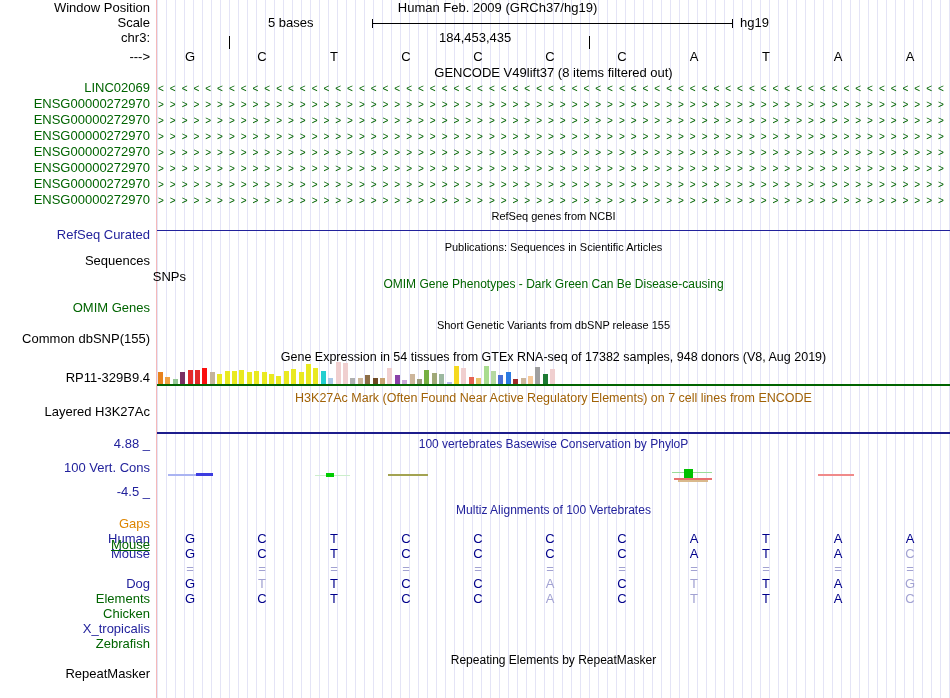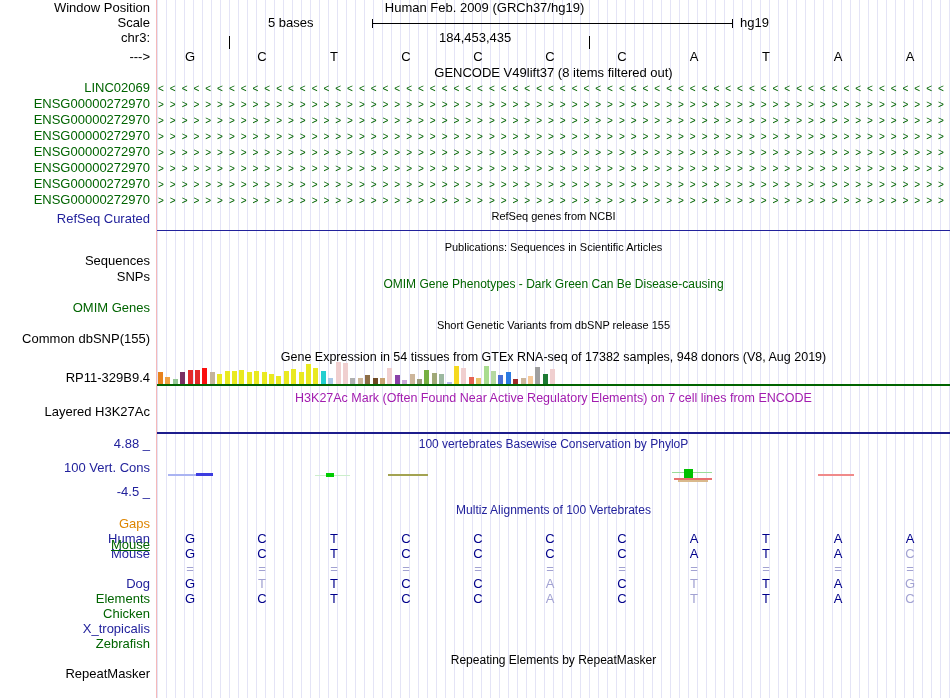--- a/index.html
+++ b/index.html
@@ -11,21 +11,21 @@
   .lbl{position:absolute;left:0;width:150px;text-align:right;font-size:13px;line-height:14px;white-space:nowrap;}
   .ctr{position:absolute;left:157px;width:793px;text-align:center;line-height:14px;white-space:nowrap;}
   .base{position:absolute;transform:translateX(-50%);font-size:13px;color:#000;line-height:14px;}
   .arrowrow{position:absolute;left:158px;width:792px;height:13px;overflow:hidden;white-space:nowrap;
             color:#006400;font-size:10px;letter-spacing:1.6px;line-height:13px;}
   .hline{position:absolute;}
   .tick{position:absolute;width:1px;background:#000;}
   .gtexbar{position:absolute;}
   .consmark{position:absolute;}
   .alignletter{position:absolute;transform:translateX(-50%);font-size:13px;line-height:14px;}
-  .hdrflex{position:absolute;left:144px;width:681px;display:flex;justify-content:center;gap:18px;
+  .hdrflex{position:absolute;left:157px;width:681px;display:flex;justify-content:center;gap:18px;
            font-size:13px;line-height:14px;}
   .scaletext{position:absolute;font-size:13px;line-height:14px;}
 </style>
 </head>
 <body>
 
 <div id="canvas">
   <div class="grid"></div>
   <div class="pinkline"></div>
 
@@ -47,23 +47,23 @@
       <div class="lbl" style="top: 31px; color: rgb(0, 0, 0);">chr3:</div>
       <div class="lbl" style="top: 50px; color: rgb(0, 0, 0);">---&gt;</div>
       <div class="lbl" style="top: 81px; color: rgb(0, 100, 0);">LINC02069</div>
       <div class="lbl" style="top: 97px; color: rgb(0, 100, 0);">ENSG00000272970</div>
       <div class="lbl" style="top: 113px; color: rgb(0, 100, 0);">ENSG00000272970</div>
       <div class="lbl" style="top: 129px; color: rgb(0, 100, 0);">ENSG00000272970</div>
       <div class="lbl" style="top: 145px; color: rgb(0, 100, 0);">ENSG00000272970</div>
       <div class="lbl" style="top: 161px; color: rgb(0, 100, 0);">ENSG00000272970</div>
       <div class="lbl" style="top: 177px; color: rgb(0, 100, 0);">ENSG00000272970</div>
       <div class="lbl" style="top: 193px; color: rgb(0, 100, 0);">ENSG00000272970</div>
-      <div class="lbl" style="top: 212px; color: rgb(34, 34, 156);">RefSeq Curated</div>
+      <div class="lbl" style="top: 228px; color: rgb(34, 34, 156);">RefSeq Curated</div>
       <div class="lbl" style="top: 254px; color: rgb(0, 0, 0);">Sequences</div>
-      <div class="lbl" style="top: 270px; color: rgb(0, 0, 0);">SNPs</div>
+      <div class="lbl" style="top: 270px; color: rgb(0, 0, 0); margin-left: 36px;">SNPs</div>
       <div class="lbl" style="top: 301px; color: rgb(0, 100, 0);">OMIM Genes</div>
       <div class="lbl" style="top: 332px; color: rgb(0, 0, 0);">Common dbSNP(155)</div>
       <div class="lbl" style="top: 371px; color: rgb(0, 0, 0);">RP11-329B9.4</div>
       <div class="lbl" style="top: 405px; color: rgb(0, 0, 0);">Layered H3K27Ac</div>
       <div class="lbl" style="top: 437px; color: rgb(34, 34, 156);">4.88 _</div>
       <div class="lbl" style="top: 461px; color: rgb(34, 34, 156);">100 Vert. Cons</div>
       <div class="lbl" style="top: 485px; color: rgb(34, 34, 156);">-4.5 _</div>
       <div class="lbl" style="top: 517px; color: rgb(221, 133, 0);">Gaps</div>
       <div class="lbl" style="top: 532px; color: rgb(34, 34, 156);">Human</div>
       <div class="lbl" style="top: 547px; color: rgb(34, 34, 156);">Mouse</div>
@@ -73,21 +73,21 @@
       <div class="lbl" style="top: 607px; color: rgb(0, 100, 0);">Chicken</div>
       <div class="lbl" style="top: 622px; color: rgb(34, 34, 156);">X_tropicalis</div>
       <div class="lbl" style="top: 637px; color: rgb(0, 100, 0);">Zebrafish</div>
       <div class="lbl" style="top: 667px; color: rgb(0, 0, 0);">RepeatMasker</div>
       <div class="ctr" style="top: 66px; color: rgb(0, 0, 0); font-size: 13px;">GENCODE V49lift37 (8 items filtered out)</div>
       <div class="ctr" style="top: 209px; color: rgb(0, 0, 0); font-size: 11px;">RefSeq genes from NCBI</div>
       <div class="ctr" style="top: 240px; color: rgb(0, 0, 0); font-size: 11px;">Publications: Sequences in Scientific Articles</div>
       <div class="ctr" style="top: 277px; color: rgb(0, 100, 0); font-size: 12px;">OMIM Gene Phenotypes - Dark Green Can Be Disease-causing</div>
       <div class="ctr" style="top: 318px; color: rgb(0, 0, 0); font-size: 11px;">Short Genetic Variants from dbSNP release 155</div>
       <div class="ctr" style="top: 350px; color: rgb(0, 0, 0); font-size: 12.5px;">Gene Expression in 54 tissues from GTEx RNA-seq of 17382 samples, 948 donors (V8, Aug 2019)</div>
-      <div class="ctr" style="top: 391px; color: #a21caf; font-size: 12.5px;">H3K27Ac Mark (Often Found Near Active Regulatory Elements) on 7 cell lines from ENCODE</div>
+      <div class="ctr" style="top: 391px; color: #a16207; font-size: 12.5px;">H3K27Ac Mark (Often Found Near Active Regulatory Elements) on 7 cell lines from ENCODE</div>
       <div class="ctr" style="top: 437px; color: rgb(34, 34, 156); font-size: 12px;">100 vertebrates Basewise Conservation by PhyloP</div>
       <div class="ctr" style="top: 503px; color: rgb(34, 34, 156); font-size: 12px;">Multiz Alignments of 100 Vertebrates</div>
       <div class="ctr" style="top: 653px; color: rgb(0, 0, 0); font-size: 12px;">Repeating Elements by RepeatMasker</div>
       <div class="base" style="left: 190px; top: 50px;">G</div>
       <div class="base" style="left: 262px; top: 50px;">C</div>
       <div class="base" style="left: 334px; top: 50px;">T</div>
       <div class="base" style="left: 406px; top: 50px;">C</div>
       <div class="base" style="left: 478px; top: 50px;">C</div>
       <div class="base" style="left: 550px; top: 50px;">C</div>
       <div class="base" style="left: 622px; top: 50px;">C</div>

